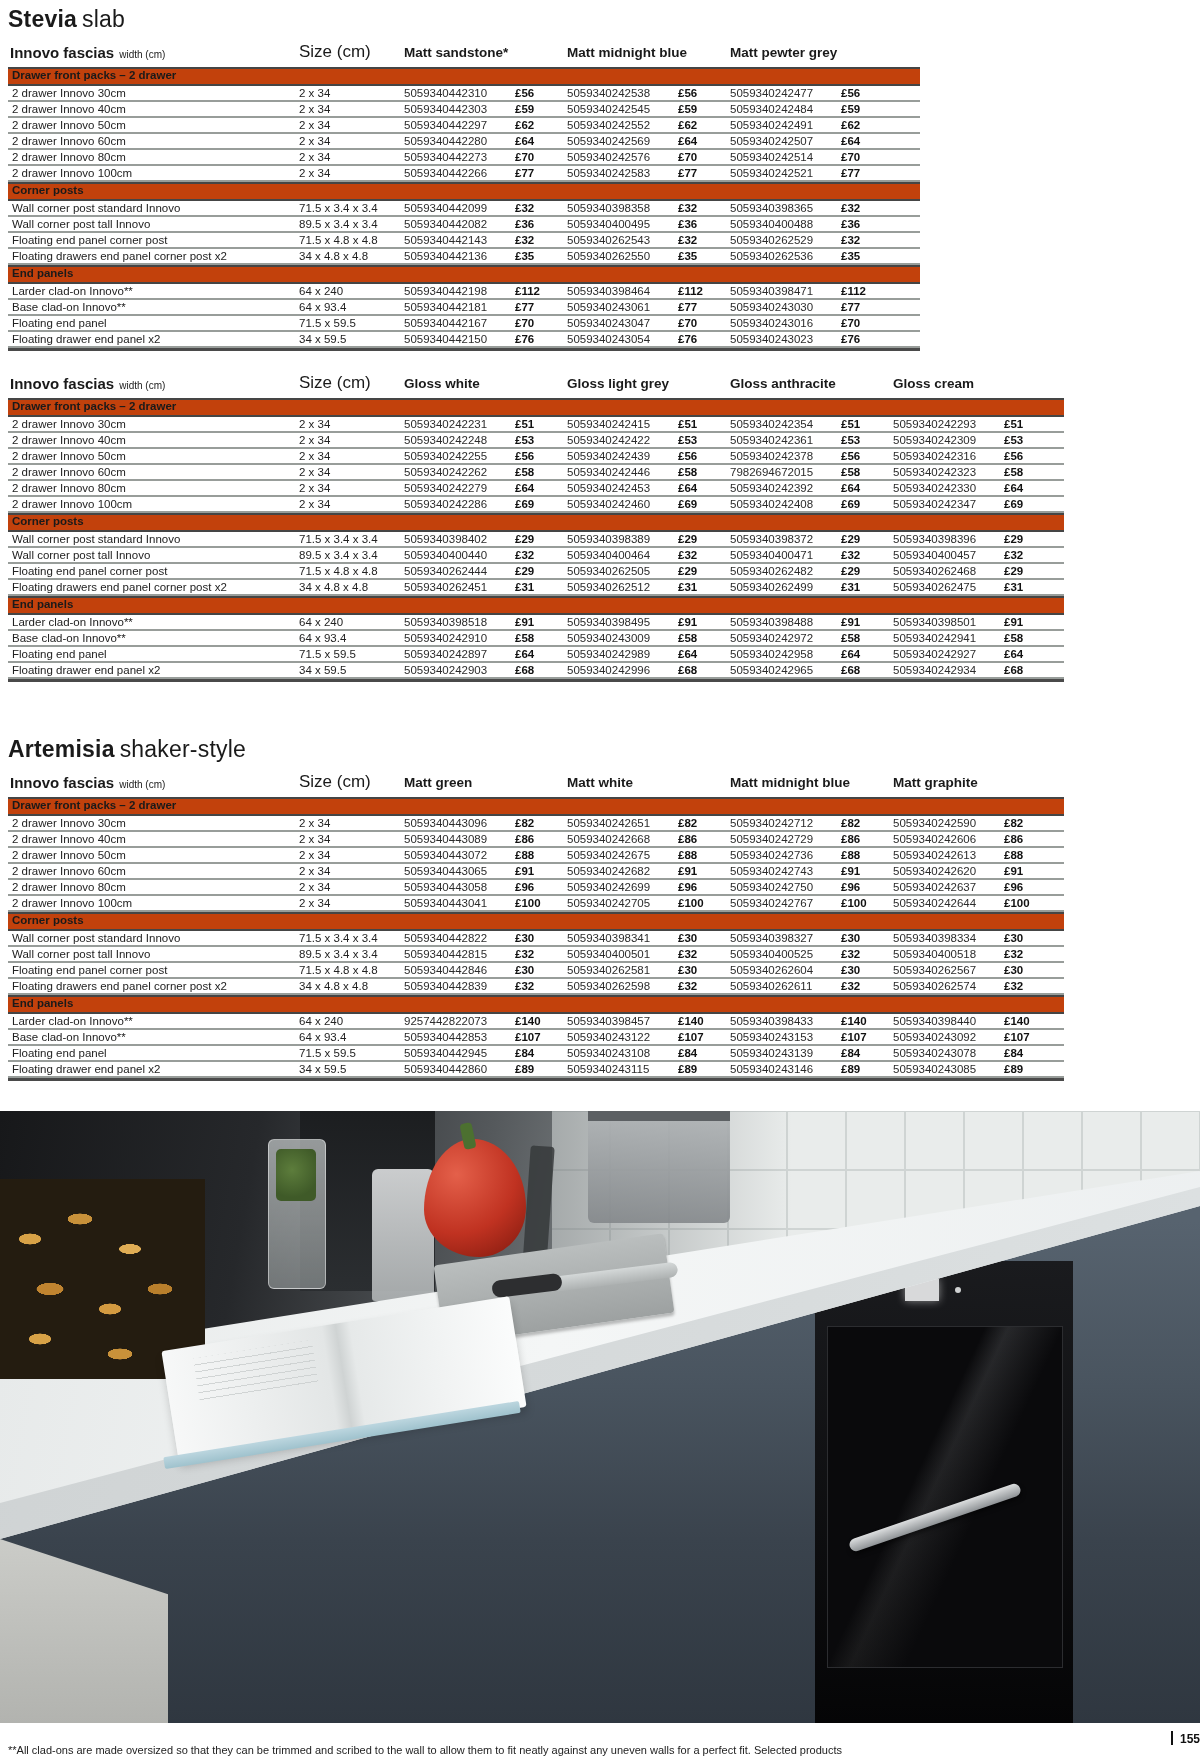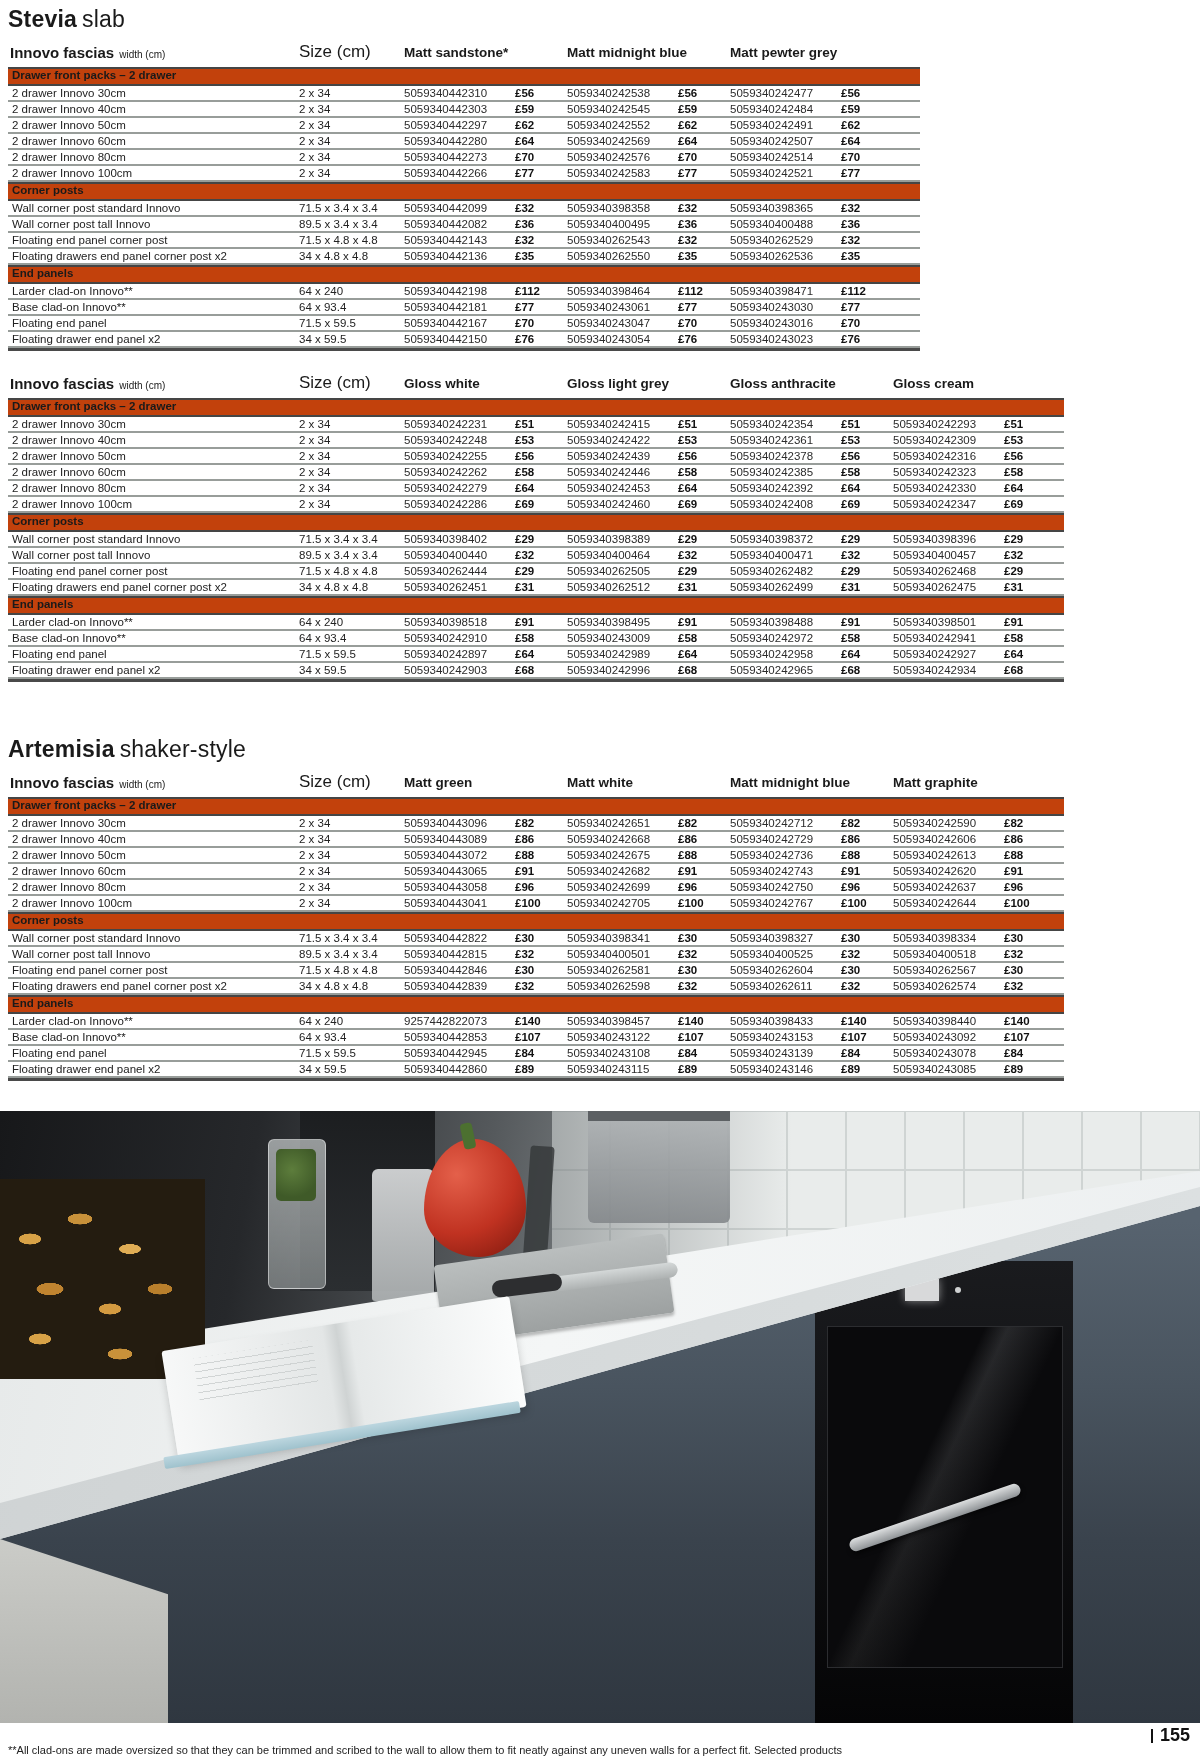--- a/index.html
+++ b/index.html
@@ -86,21 +86,21 @@
                           radial-gradient(20px 9px at 120px 175px,#c8913a 60%,rgba(0,0,0,0) 62%);}
   .book{left:168px;top:212px;width:352px;height:112px;transform:rotate(-9deg);
         background:linear-gradient(90deg,#f7f8f8 0%,#e3e6e6 46%,#cfd3d3 50%,#e6e9e9 54%,#fbfcfc 100%);
         border-radius:3px;box-shadow:0 6px 8px rgba(0,0,0,.18);}
   .book-cover{left:162px;top:318px;width:360px;height:12px;transform:rotate(-9deg);
               background:linear-gradient(#bcd6df,#9fc2cd);border-radius:2px;}
   .book-lines{left:196px;top:238px;width:120px;height:46px;transform:rotate(-9deg);
               background:repeating-linear-gradient(#0000 0 6px,#c9cdcd 6px 7px);opacity:.8;}
   
   .footnote{margin:20px 8px 0;font-size:11px;line-height:14px;color:#222;}
-  .pageno{position:absolute;right:10px;bottom:12px;font-size:18px;font-weight:700;color:#111;}
+  .pageno{position:absolute;right:0;bottom:12px;font-size:12px;font-weight:700;color:#111;}
   .pageno .bar{display:inline-block;width:2px;height:14px;background:#111;margin-right:7px;vertical-align:-2px;}
 </style>
 </head>
 <body>
 
 <div class="page">
 
   <div class="title">
     <span class="t-bold">Stevia</span><span class="t-reg">slab</span>
   </div>
@@ -318,21 +318,21 @@
         <div class="c-code">5059340242316</div>
         <div class="c-price">£56</div>
       </div>
       <div class="row">
         <div class="c-item">2 drawer Innovo 60cm</div>
         <div class="c-size">2 x 34</div>
         <div class="c-code">5059340242262</div>
         <div class="c-price">£58</div>
         <div class="c-code">5059340242446</div>
         <div class="c-price">£58</div>
-        <div class="c-code">5059340242385</div>
+        <div class="c-code">7982694672015</div>
         <div class="c-price">£58</div>
         <div class="c-code">5059340242323</div>
         <div class="c-price">£58</div>
       </div>
       <div class="row">
         <div class="c-item">2 drawer Innovo 80cm</div>
         <div class="c-size">2 x 34</div>
         <div class="c-code">5059340242279</div>
         <div class="c-price">£64</div>
         <div class="c-code">5059340242453</div>

